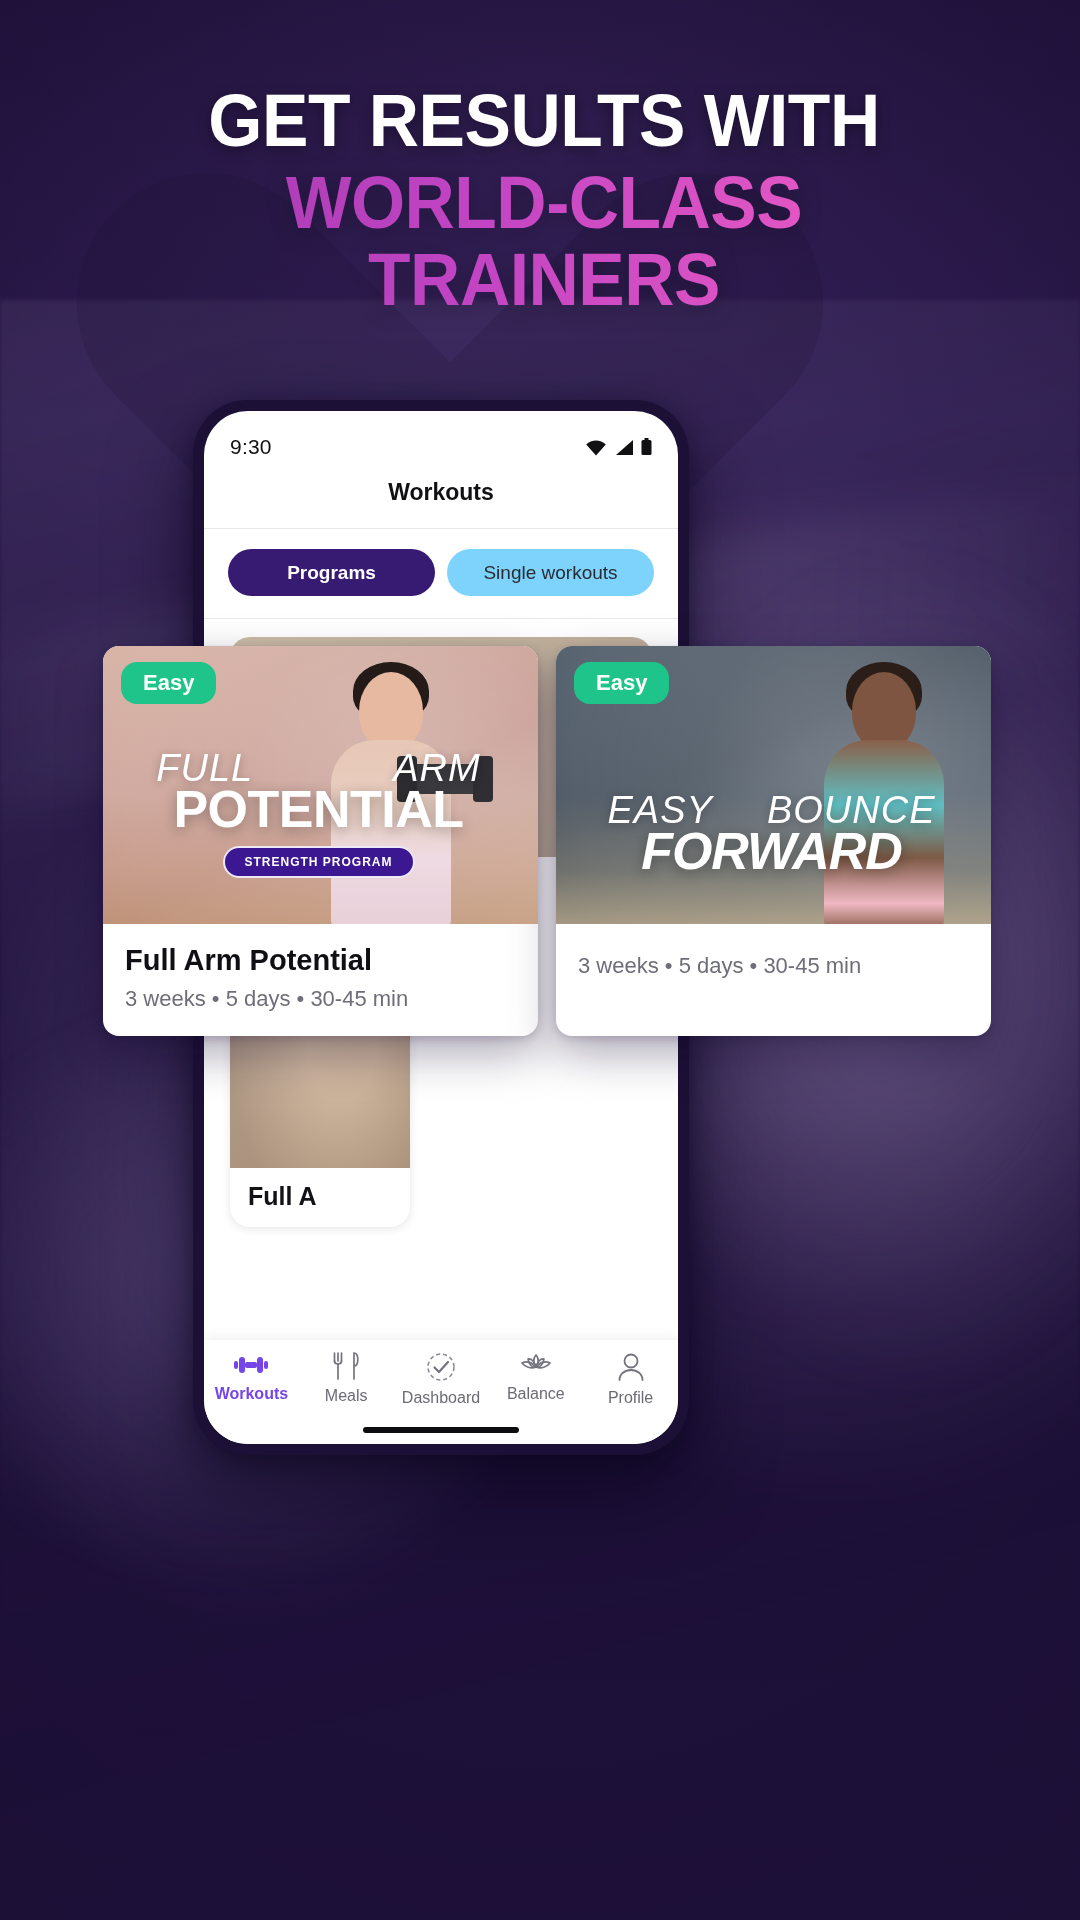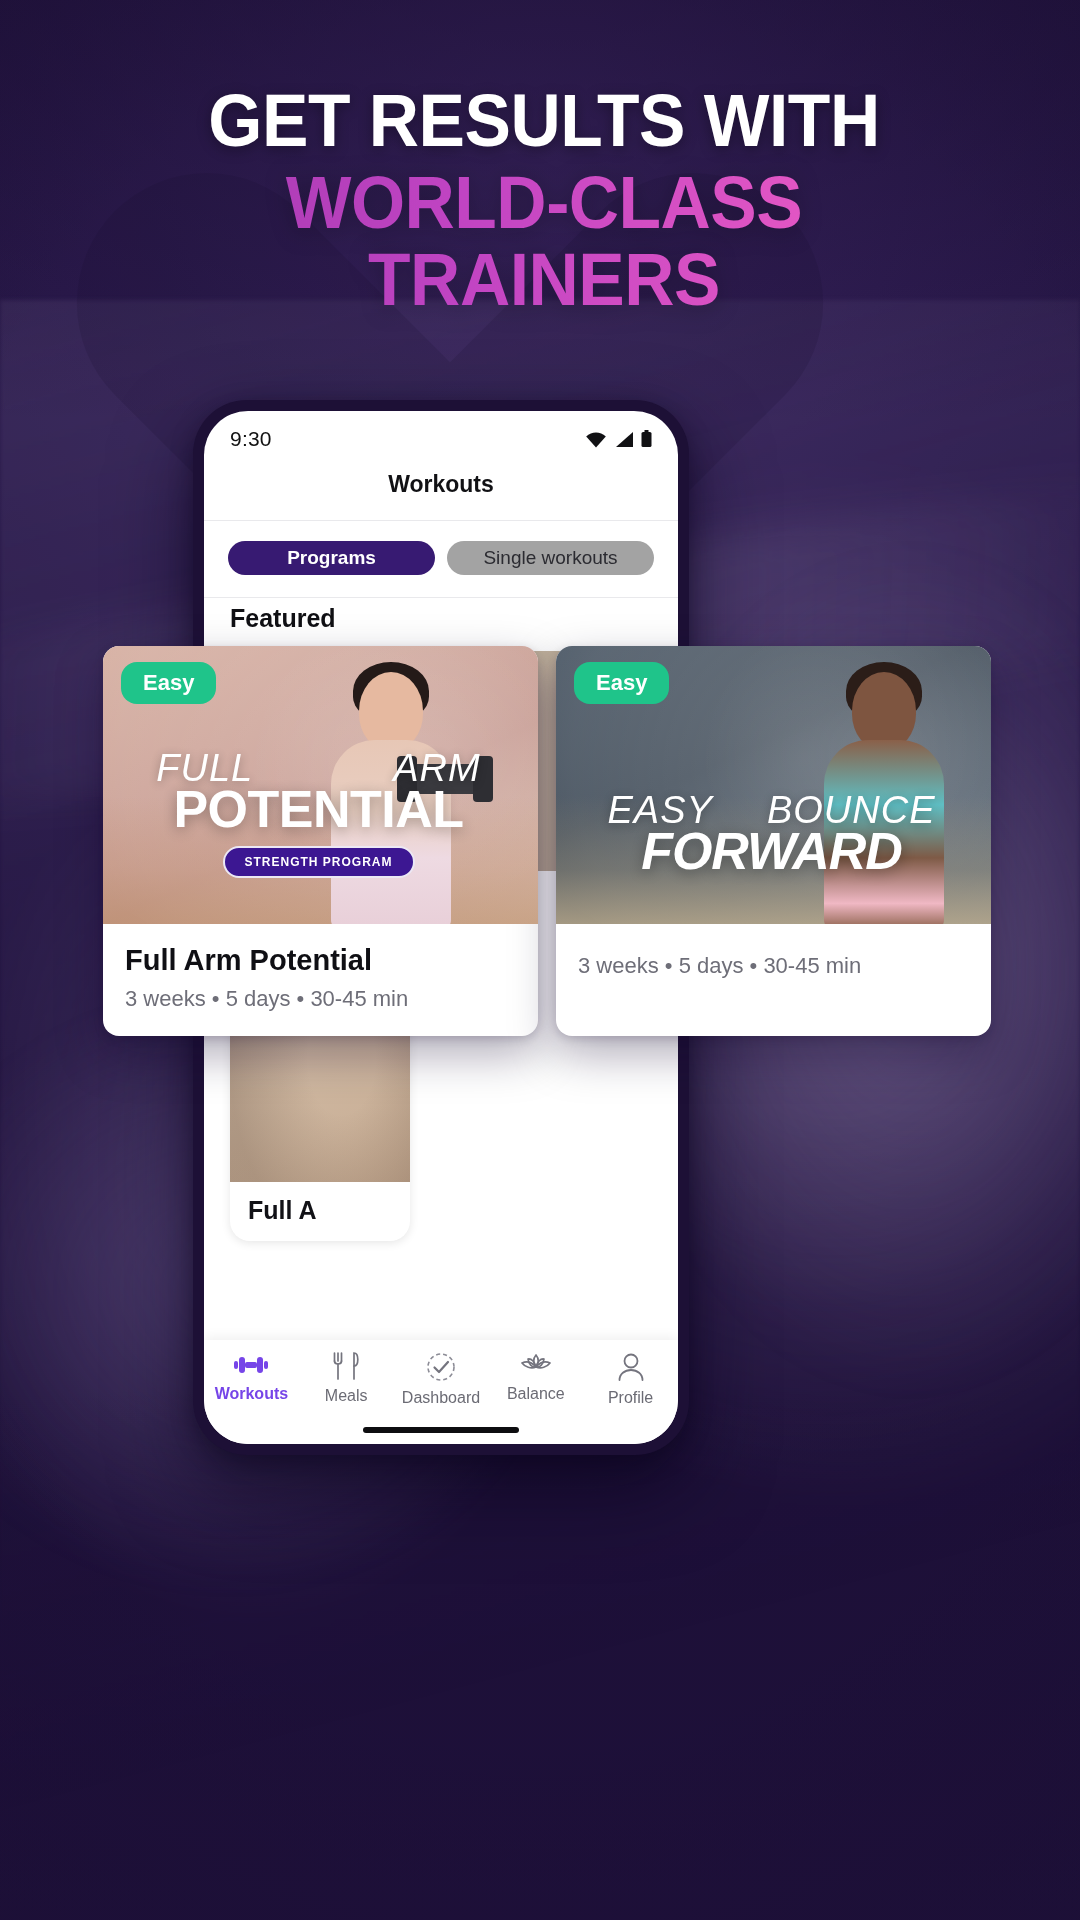--- a/index.html
+++ b/index.html
@@ -106,41 +106,41 @@
     position: relative;
     width: 100%; height: 100%;
     background: #ffffff;
     border-radius: 44px;
     overflow: hidden;
   }
 
   
   .statusbar {
     height: 56px; display: flex; align-items: center;
-    padding: 0 26px; justify-content: space-between;
+    padding: 0 26px; justify-content: space-between; margin-top: 8px;
   }
   .sb-time { font-size: 21px; font-weight: 500; color: #121212; letter-spacing: .2px; }
   .sb-icons { display: flex; align-items: center; gap: 7px; }
 
   
   .nav-title {
     text-align: center; font-size: 23px; font-weight: 700; color: #111114;
     padding: 4px 0 22px;
   }
   .hairline { height: 1px; background: #e9e9ec; }
 
   
   .segs { display: flex; gap: 12px; padding: 20px 24px 22px; }
   .seg {
-    flex: 1; height: 34px; border-radius: 24px;
+    flex: 1; height: 47px; border-radius: 24px;
     display: flex; align-items: center; justify-content: center;
     font-size: 19px; font-weight: 600;
   }
   .seg.active { background: #371a72; color: #ffffff; }
-  .seg.idle   { background: #a3a3a3; color: #2b2b31; font-weight: 500; }
+  .seg.idle   { background: #7dd3fc; color: #2b2b31; font-weight: 500; }
 
   .sec-title {
     font-size: 25px; font-weight: 700; color: #101014;
     padding: 6px 26px 0;
   }
   .sec-title.np { padding-top: 18px; }
 
   
   .inner-strip { padding: 18px 26px 0; }
   .inner-card {
@@ -373,21 +373,20 @@
 
     <div class="nav-title">Workouts</div>
     <div class="hairline"></div>
 
     <div class="segs">
       <div class="seg active">Programs</div>
       <div class="seg idle">Single workouts</div>
     </div>
     <div class="hairline"></div>
 
-    <div class="sec-title">Featured</div>
 
     <div class="inner-strip">
       <div class="inner-card"></div>
     </div>
 
     <div class="page-dots">
       <div class="dot on"></div>
       <div class="dot"></div>
     </div>
 

